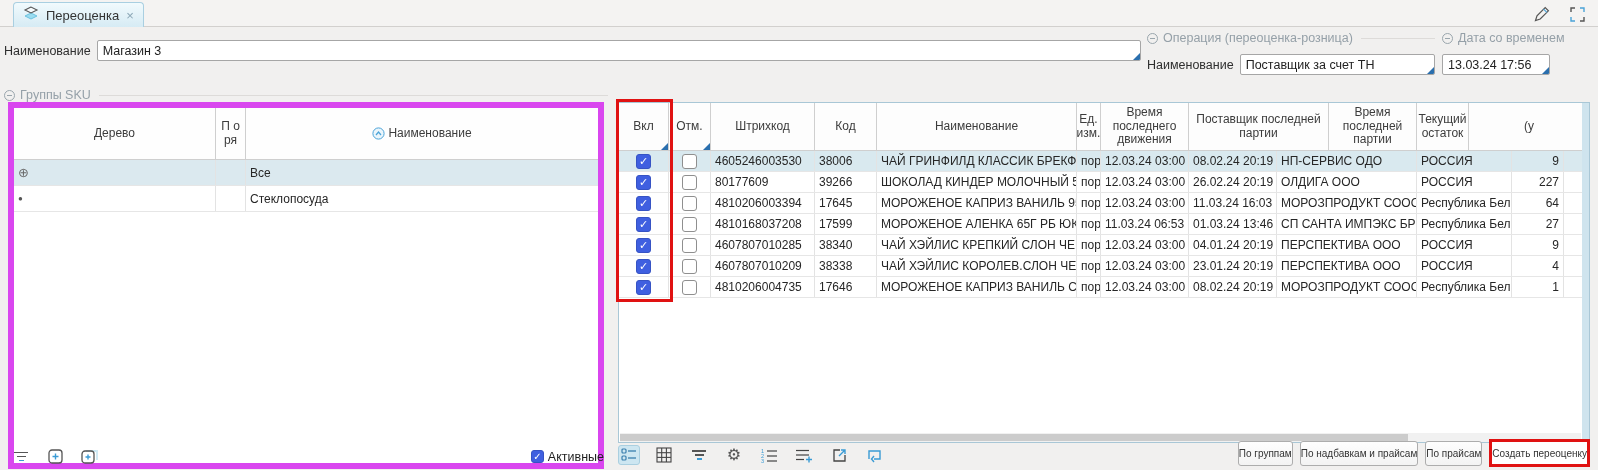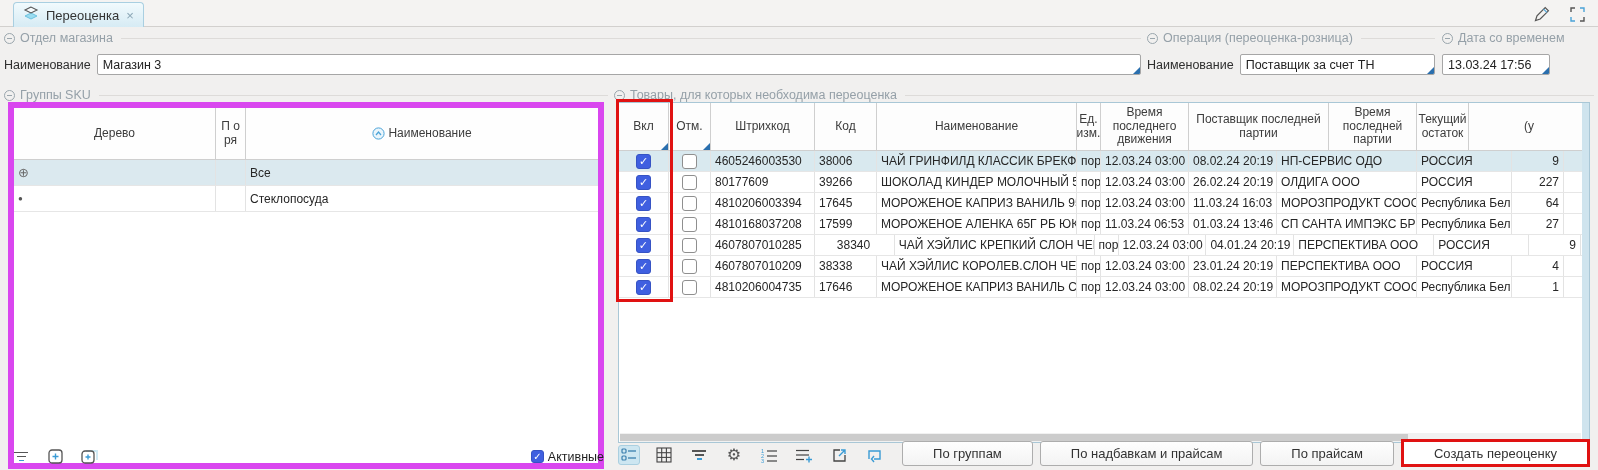--- a/index.html
+++ b/index.html
@@ -60,22 +60,22 @@
   .cb-sm { width:13px; height:13px; font-size:10px; }
   .ck { margin:0 auto; }
   
   .vscroll { position:absolute; top:0; right:0; width:7px; bottom:0; background:#cfe4ee; }
   .hscroll { position:absolute; left:1px; right:8px; bottom:0; height:9px; background:#f1f1f1; }
   .hthumb { position:absolute; left:0; top:1px; bottom:1px; width:82%; background:#cccccc; }
   
   .redbox { position:absolute; border:3px solid #e01212; pointer-events:none; }
   
   .toolrow { position:absolute; display:flex; align-items:center; }
-  .btn { height:25px; padding:0 30px; background:linear-gradient(#fefefe,#f3f3f3); border:1px solid #adadad;
-         border-radius:3px; font-size:13px; color:#333; display:flex; align-items:center; white-space:nowrap; }
+  .btn { height:25px; padding:0 0; background:linear-gradient(#fefefe,#f3f3f3); border:1px solid #adadad;
+         border-radius:3px; font-size:10px; color:#333; display:flex; align-items:center; white-space:nowrap; }
   .btn-red { border:3px solid #e01212; border-radius:0; background:#fff; height:28px; }
   .ticon { width:22px; height:20px; display:flex; align-items:center; justify-content:center; }
   .ticon.on { background:#cde6f1; border:1px solid #aacfe0; border-radius:3px; }
   .flt { display:flex; flex-direction:column; gap:2.5px; align-items:center; }
   .flt i { display:block; height:1.6px; background:#555; }
   .flt i:nth-child(1){ width:14px; } .flt i:nth-child(2){ width:9px; }
   .flt i:nth-child(3){ width:5px; background:#3a9bd5; }
   .gear { font-size:16px; color:#555; line-height:1; }
   .treeglyph { font-size:13px; color:#6b6b6b; }
   .bullet { font-size:8px; color:#555; }
@@ -107,25 +107,20 @@
         <path d="M3 7 V3 H7" stroke="#555"></path>
         <path d="M12 3 H16 V7" stroke="#4aa3d8"></path>
         <path d="M3 12 V16 H7" stroke="#4aa3d8"></path>
         <path d="M12 16 H16 V12" stroke="#555"></path>
       </svg>
     </span>
   </div>
 </div>
 
 <div class="gbox" style="left:4px; top:31px; width:1137px; height:54px;">
-  <div class="gtitle">
-    <span class="collapse"></span>
-    <span>Отдел магазина</span>
-    <span class="line"></span>
-  </div>
   <div class="frow">
     <span class="flabel">Наименование</span>
     <div class="tinput" style="flex:1;">Магазин 3</div>
   </div>
 </div>
 
 <div class="gbox" style="left:1147px; top:31px; width:288px; height:54px;">
   <div class="gtitle">
     <span class="collapse"></span>
     <span>Операция (переоценка-розница)</span>
@@ -208,25 +203,20 @@
     </span>
     <span style="flex:1;"></span>
     <span class="activewrap">
       <span class="cb cb-sm">✓</span>
       <span>Активные</span>
     </span>
   </div>
 </div>
 
 <div class="gbox" style="left:614px; top:88px; width:980px; height:378px;">
-  <div class="gtitle">
-    <span class="collapse"></span>
-    <span>Товары, для которых необходима переоценка</span>
-    <span class="line"></span>
-  </div>
 
   <div class="tbl prod-tbl">
     <div class="prod-head">
       <div class="hcell corner" style="width:50px;">Вкл</div>
       <div class="hcell corner" style="width:42px;">Отм.</div>
       <div class="hcell" style="width:104px;">Штрихкод</div>
       <div class="hcell" style="width:62px;">Код</div>
       <div class="hcell" style="width:200px;">Наименование</div>
       <div class="hcell" style="width:24px; white-space:normal;">Ед. изм.</div>
       <div class="hcell" style="width:88px;">Время последнего движения</div>
@@ -313,21 +303,21 @@
     </div>
 
     <div class="prod-row">
       <div class="cell" style="width:50px;">
           <span class="cb ck">✓</span>
         </div>
       <div class="cell" style="width:42px;">
           <span class="cbe ck"></span>
         </div>
       <div class="cell" style="width:104px;">4607807010285</div>
-      <div class="cell" style="width:62px;margin-left:18px;">38340</div>
+      <div class="cell" style="width:62px;">38340</div>
       <div class="cell" style="width:200px;">ЧАЙ ХЭЙЛИС КРЕПКИЙ СЛОН ЧЕРН</div>
       <div class="cell" style="width:24px;">пор.</div>
       <div class="cell" style="width:88px;">12.03.24 03:00</div>
       <div class="cell" style="width:88px;">04.01.24 20:19</div>
       <div class="cell" style="width:140px;">ПЕРСПЕКТИВА ООО</div>
       <div class="cell" style="width:95px;">РОССИЯ</div>
       <div class="cell num" style="width:52px;">9</div>
       <div class="cell" style="flex:1; border-right:none;"></div>
     </div>
 

